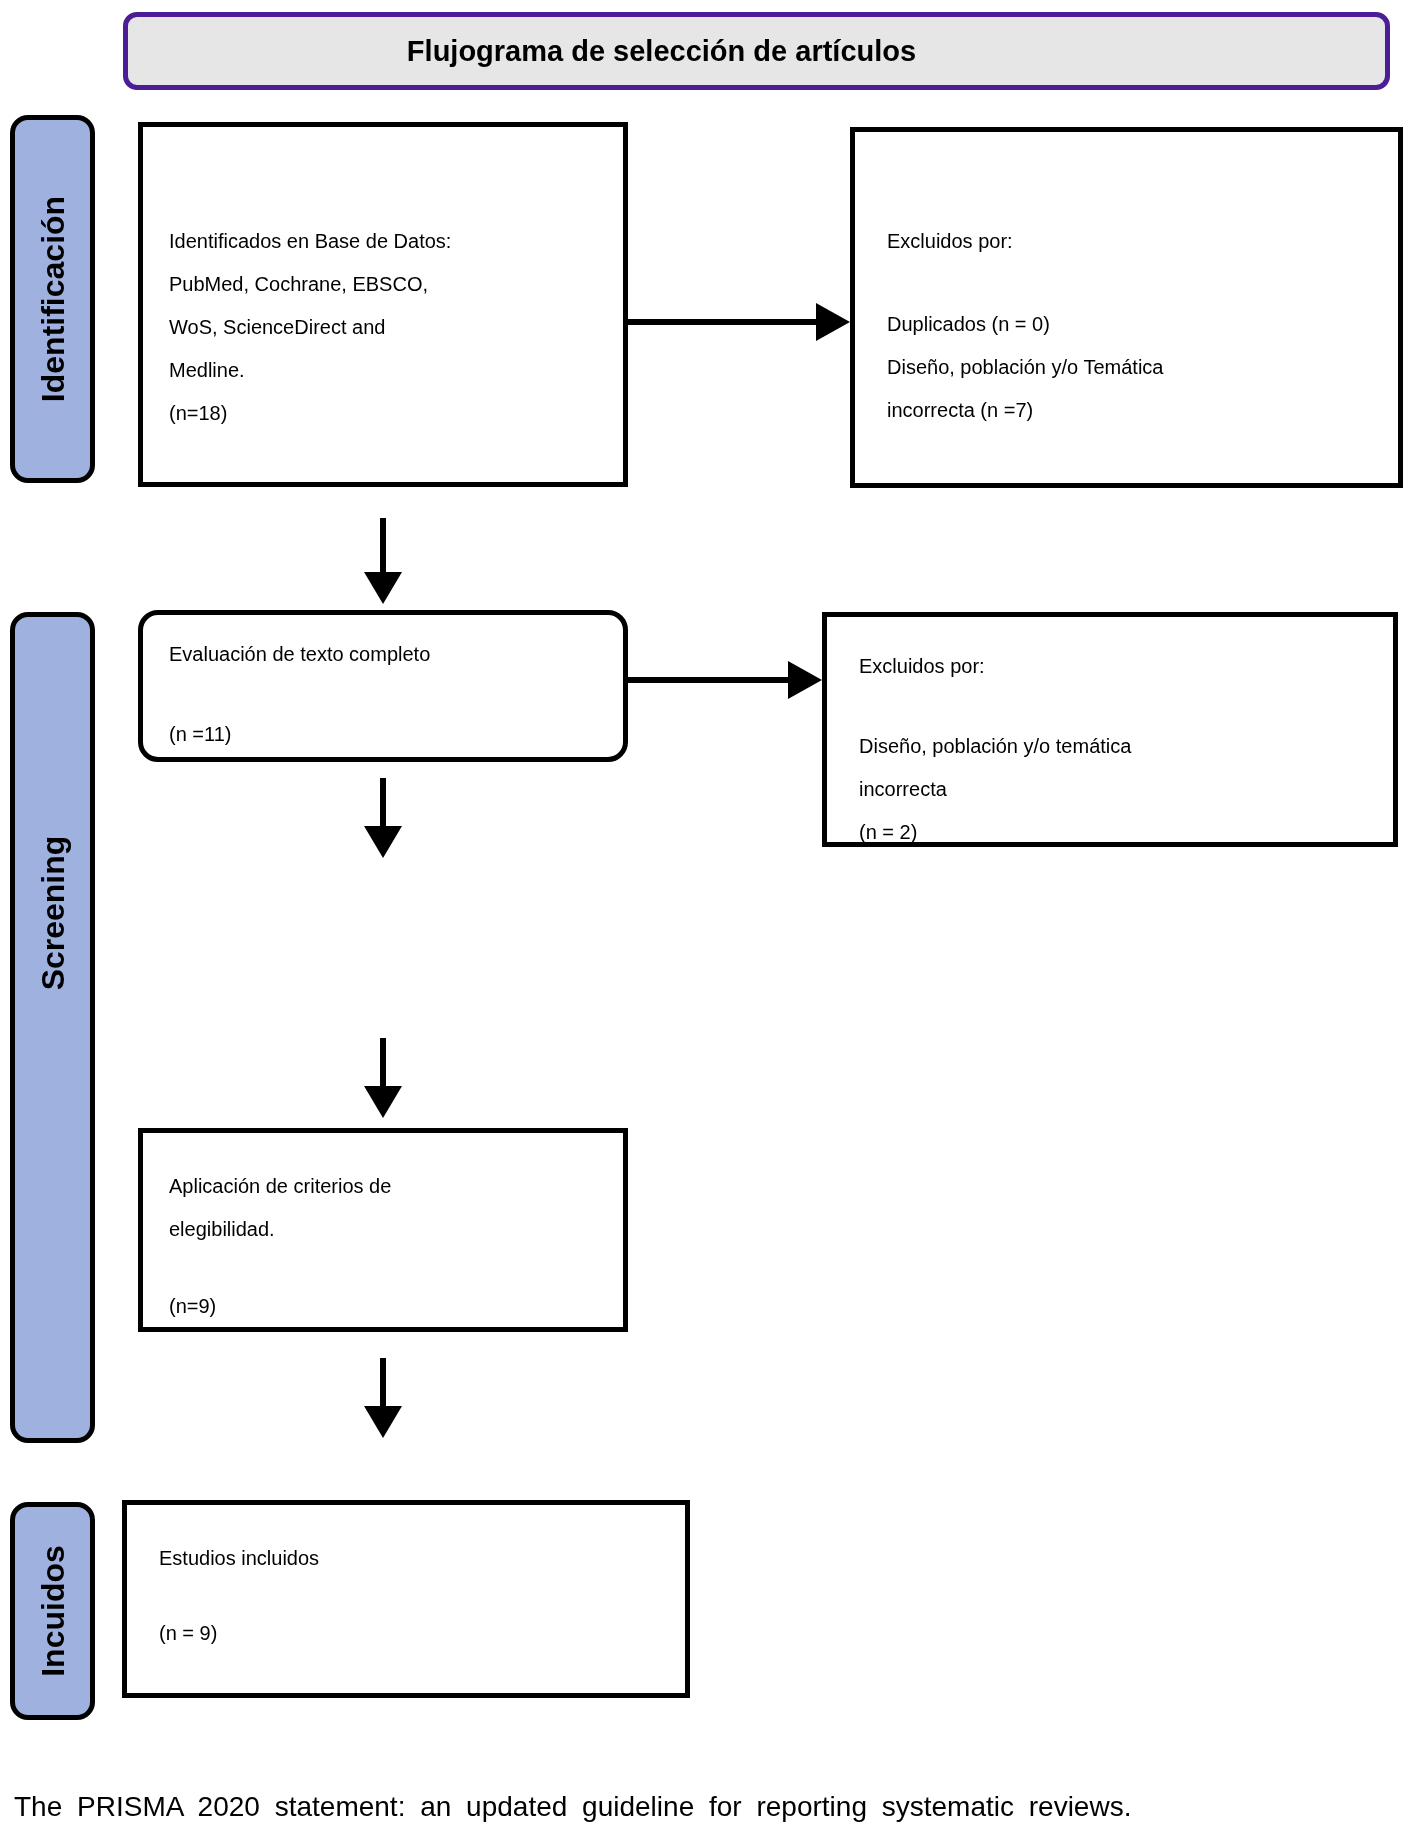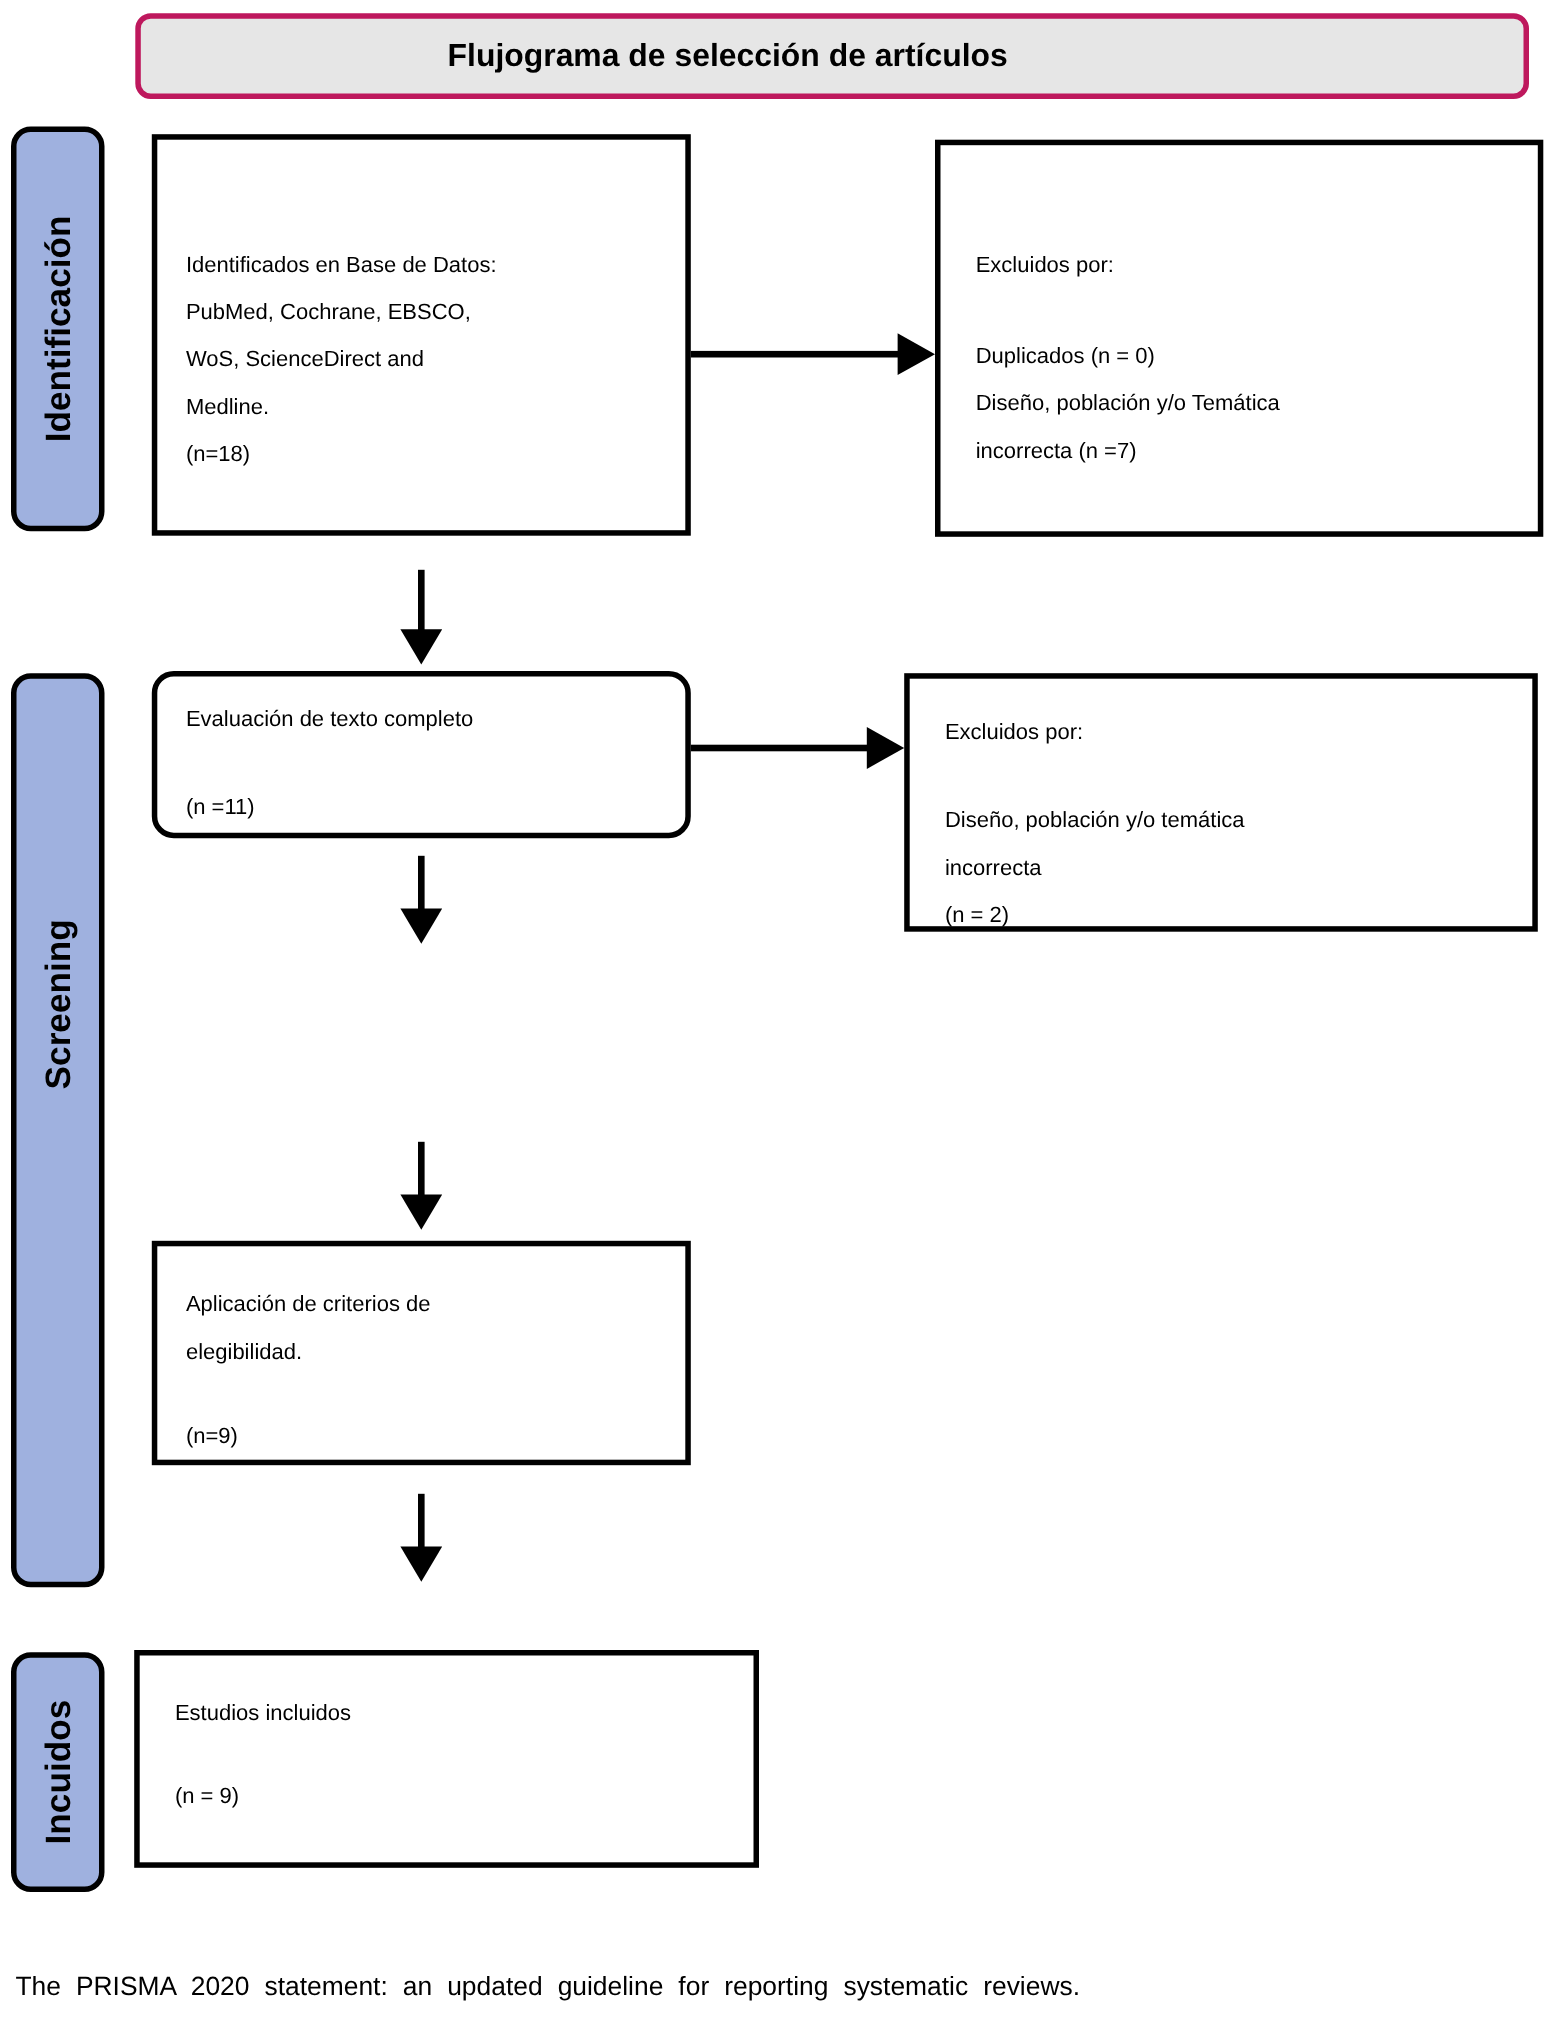--- a/index.html
+++ b/index.html
@@ -4,21 +4,21 @@
 <style>
   html,body { margin:0; padding:0; background:#ffffff; }
   .canvas {
     position:relative; width:1410px; height:1835px;
     background:#ffffff; color:#000;
     font-family:"Liberation Sans", sans-serif;
     overflow:hidden;
   }
   .titlebox {
     position:absolute; left:123px; top:12px; width:1267px; height:78px;
-    border:5px solid #be185d; border-radius:14px;
+    border:5px solid #4c1d95; border-radius:14px;
     box-sizing:border-box;
     display:flex; align-items:center; justify-content:center;
     padding-right:190px;
     font-weight:bold; font-size:29px;
   }
   .stage {
     position:absolute; left:10px; width:85px;
     border:5px solid #000; border-radius:18px;
     box-sizing:border-box;
   }
@@ -41,21 +41,21 @@
     border-top:32px solid #000;
   }
   .hline { position:absolute; height:6px; background:#000; }
   .hhead {
     position:absolute; width:0; height:0;
     border-top:19px solid transparent; border-bottom:19px solid transparent;
     border-left:34px solid #000;
   }
   .footer {
     position:absolute; left:14px; top:1788px; width:1300px;
-    font-size:24px; line-height:37px;
+    font-size:28px; line-height:37px;
   }
   .footer .l1 { word-spacing:7px; }
 </style>
 </head>
 <body>
 
 <div class="canvas">
 
   <div class="titlebox" style="background: rgb(230, 230, 230);">Flujograma de selección de artículos</div>
 

